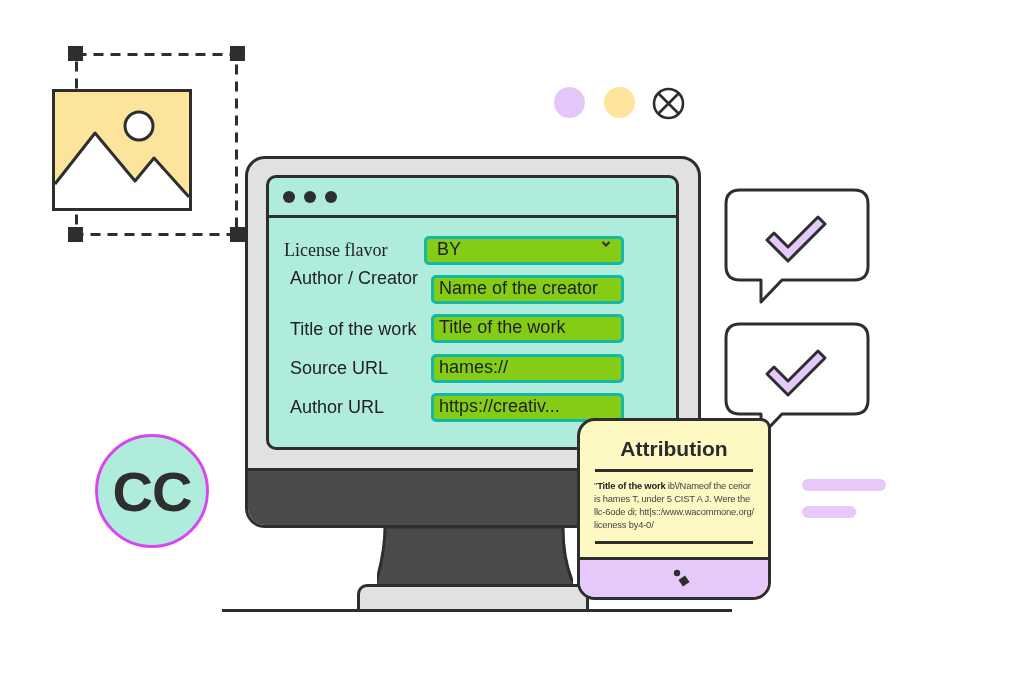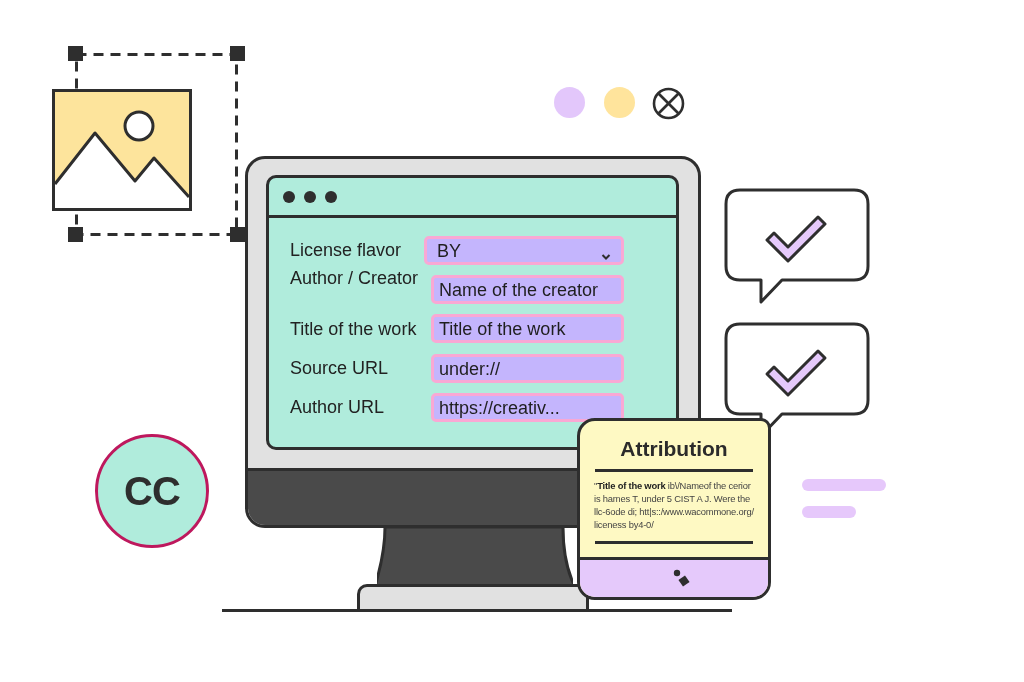--- a/index.html
+++ b/index.html
@@ -19,38 +19,38 @@
   .monitor-chin { position: absolute; left: 0; right: 0; bottom: 0; height: 57px; background: #4a4a4a; border-top: 3px solid #2e2e2e; }
   .stand-neck { left: 377px; top: 527px; width: 196px; height: 62px; }
   .stand-base { left: 357px; top: 584px; width: 232px; height: 28px; background: #e1e1e1; border: 3px solid #2e2e2e; border-bottom: none; border-radius: 10px 10px 0 0; }
   .floor { left: 222px; top: 609px; width: 510px; height: 3px; background: #2e2e2e; }
 
   .window { left: 266px; top: 175px; width: 413px; height: 275px; background: #b0ecdc; border: 3px solid #2e2e2e; border-radius: 10px; }
   .titlebar { height: 40px; border-bottom: 3px solid #2e2e2e; display: flex; align-items: center; padding-left: 14px; gap: 9px; }
   .tb-dot { width: 12px; height: 12px; border-radius: 50%; background: #2e2e2e; }
 
   .label { font-size: 18px; color: #222; white-space: nowrap; }
-  .field { height: 29px; background: #c4b5fd; border: 3px solid #f9a8d4; border-radius: 5px; font-size: 18px; color: #1f1f1f; display: flex; align-items: flex-end; padding-left: 5px; white-space: nowrap; overflow: hidden; }
+  .field { height: 29px; background: #84cc16; border: 3px solid #14b8a6; border-radius: 5px; font-size: 18px; color: #1f1f1f; display: flex; align-items: flex-start; padding-left: 5px; white-space: nowrap; overflow: hidden; }
   .select { justify-content: space-between; padding: 0 10px 0 10px; }
   .chev { width: 10px; height: 10px; }
 
   
   .attr-card { left: 577px; top: 418px; width: 194px; height: 182px; background: #fef9c3; border: 3px solid #2e2e2e; border-radius: 18px 10px 18px 18px; overflow: hidden; }
   .attr-title { position: absolute; left: 0; right: 0; top: 16px; text-align: center; font-size: 21px; font-weight: bold; color: #2b2b2b; }
   .attr-rule1 { position: absolute; left: 15px; right: 15px; top: 48px; height: 3px; background: #2e2e2e; }
   .attr-body { position: absolute; left: 14px; right: 12px; top: 58px; font-size: 9.4px; line-height: 13px; color: #444; letter-spacing: -0.2px; }
   .attr-body b { color: #222; }
   .attr-rule2 { position: absolute; left: 15px; right: 15px; top: 120px; height: 3px; background: #2e2e2e; }
   .attr-footer { position: absolute; left: 0; right: 0; bottom: 0; height: 40px; background: #e5c9fb; border-top: 3px solid #2e2e2e; }
 
   
   .bubble { width: 176px; height: 120px; }
 
   
-  .cc { left: 95px; top: 434px; width: 114px; height: 114px; border-radius: 50%; background: #b0ecdc; border: 3px solid #be185d; display: flex; align-items: center; justify-content: center; font-size: 40px; font-weight: bold; color: #2e2e2e; letter-spacing: -1px; }
+  .cc { left: 95px; top: 434px; width: 114px; height: 114px; border-radius: 50%; background: #b0ecdc; border: 3px solid #d946ef; display: flex; align-items: center; justify-content: center; font-size: 56px; font-weight: bold; color: #2e2e2e; letter-spacing: -1px; }
 
   .bar { height: 12px; border-radius: 6px; background: #e6c8fb; }
 </style>
 </head>
 <body>
 
 <div class="abs" style="left:75px;top:53px;width:163px;height:183px;">
   <svg width="163" height="183" style="position:absolute;left:0;top:0">
     <rect x="1.5" y="1.5" width="160" height="180" fill="none" stroke="#2e2e2e" stroke-width="3" stroke-dasharray="10 7"></rect>
   </svg>
@@ -92,36 +92,36 @@
 </div>
 
 <div class="abs window">
   <div class="titlebar">
     <div class="tb-dot"></div>
     <div class="tb-dot"></div>
     <div class="tb-dot"></div>
   </div>
 </div>
 
-<div class="abs label" style="left:290px;top:240px;">License flavor</div>
+<div class="abs label" style="left:284px;top:240px;font-family:Liberation Serif, serif;">License flavor</div>
 <div class="abs field select" style="left:424px;top:236px;width:200px;">
   <span>BY</span>
   <svg class="chev" viewBox="0 0 10 10">
       <path d="M1.5 3 L5 6.5 L8.5 3" fill="none" stroke="#2e2e2e" stroke-width="2"></path>
     </svg>
 </div>
 
 <div class="abs label" style="left:290px;top:268px;">Author / Creator</div>
 <div class="abs field" style="left:431px;top:275px;width:193px;">Name of the creator</div>
 
 <div class="abs label" style="left:290px;top:319px;">Title of the work</div>
 <div class="abs field" style="left:431px;top:314px;width:193px;">Title of the work</div>
 
 <div class="abs label" style="left:290px;top:358px;">Source URL</div>
-<div class="abs field" style="left:431px;top:354px;width:193px;">under://</div>
+<div class="abs field" style="left:431px;top:354px;width:193px;">hames://</div>
 
 <div class="abs label" style="left:290px;top:397px;">Author URL</div>
 <div class="abs field" style="left:431px;top:393px;width:193px;">https://creativ...</div>
 
 <div class="abs bubble" style="left:724px;top:188px;">
   <svg width="176" height="120" viewBox="0 0 176 120">
     <path d="M16 2 H130 Q144 2 144 16 V78 Q144 92 130 92 H58 L37 114 V92 H16 Q2 92 2 78 V16 Q2 2 16 2 Z" fill="#fff" stroke="#2e2e2e" stroke-width="3" stroke-linejoin="round"></path>
     <path d="M50 45 L64 59 L94 29 L101 36 L64 73 L43 52 Z" fill="#e5c9fb" stroke="#2e2e2e" stroke-width="3" stroke-linejoin="round"></path>
   </svg>
 </div>

